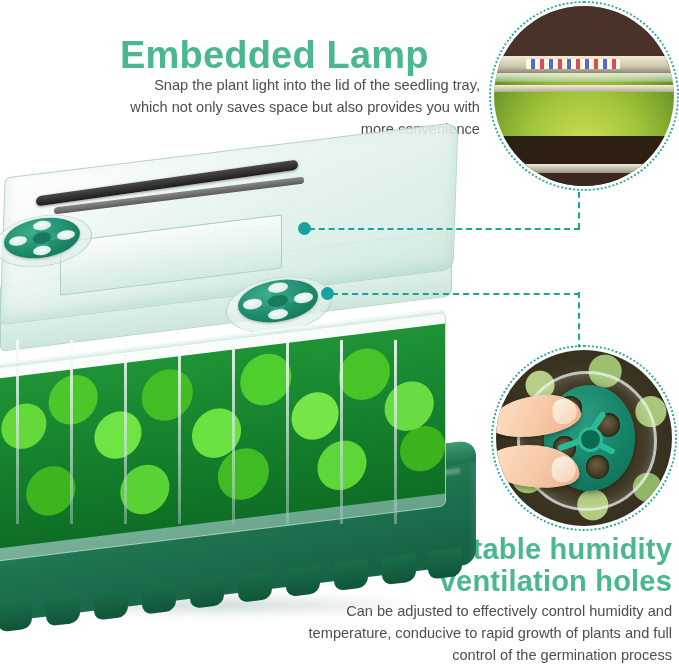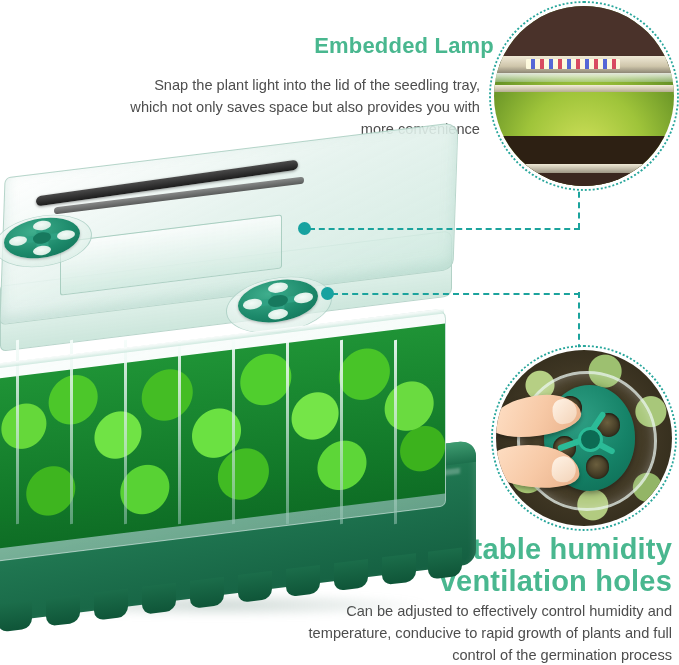--- a/index.html
+++ b/index.html
@@ -22,21 +22,21 @@
     margin:0;
   }
   .feature-body{
     position:absolute;
     color:#4d4d4d;
     font-size:14.6px;
     line-height:1.52;
     margin:0;
   }
 
-  #t1-title{left:144px;top:34px;width:350px;text-align:right;font-size:22px;}
+  #t1-title{left:120px;top:34px;width:350px;text-align:left;font-size:38px;}
   #t1-body{left:122px;top:74px;width:358px;text-align:right;}
 
   #t2-title{left:280px;top:533px;width:392px;text-align:right;font-size:29px;}
   #t2-body{left:272px;top:600px;width:400px;text-align:right;}
 
   
   .conn-dot{
     position:absolute;width:13px;height:13px;border-radius:50%;
     background:#17a2a0;z-index:40;
   }

